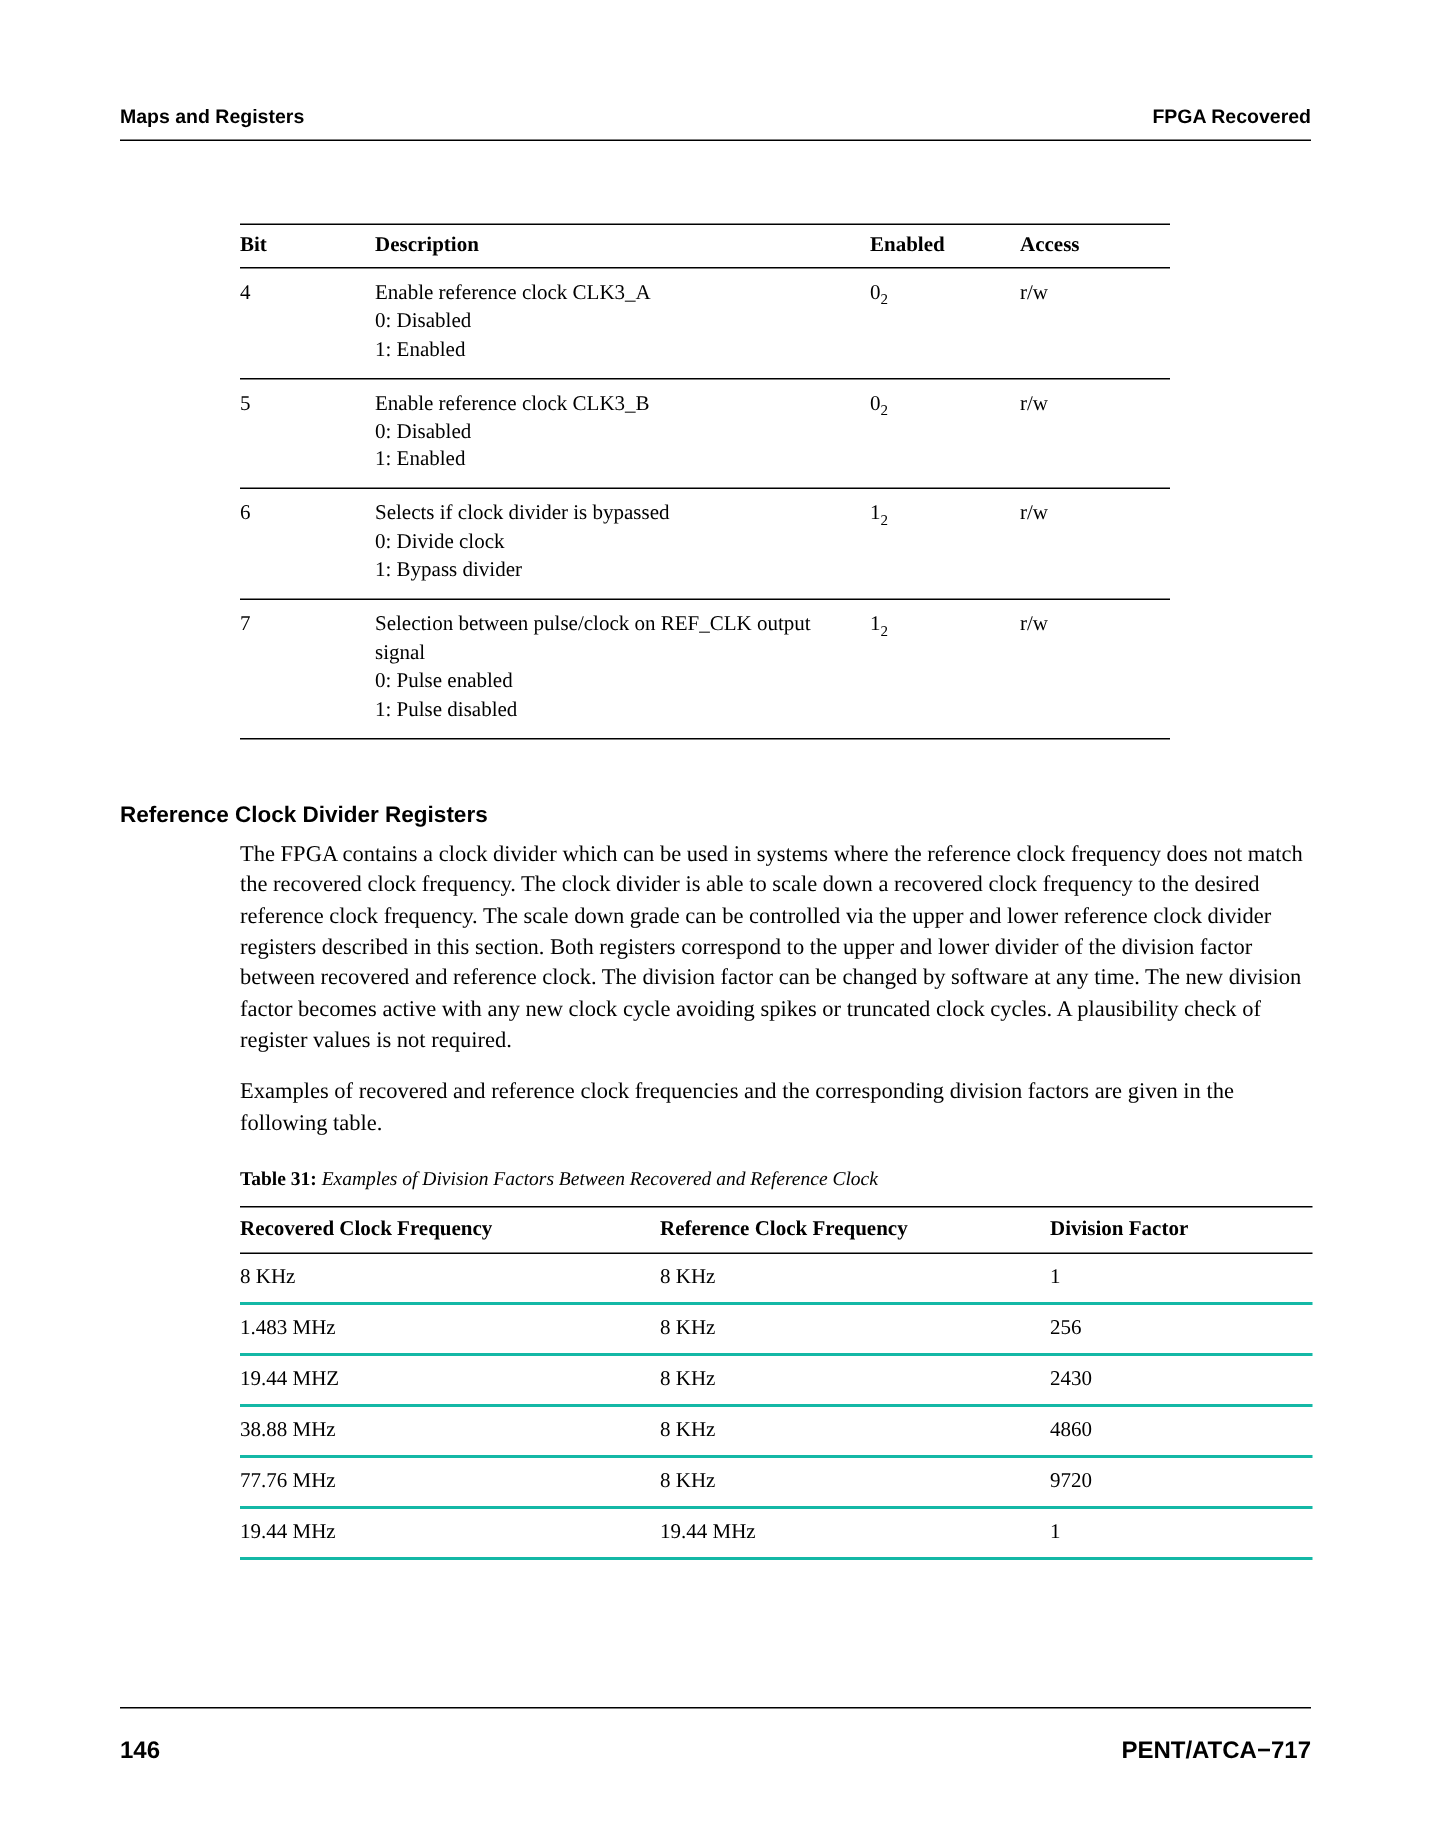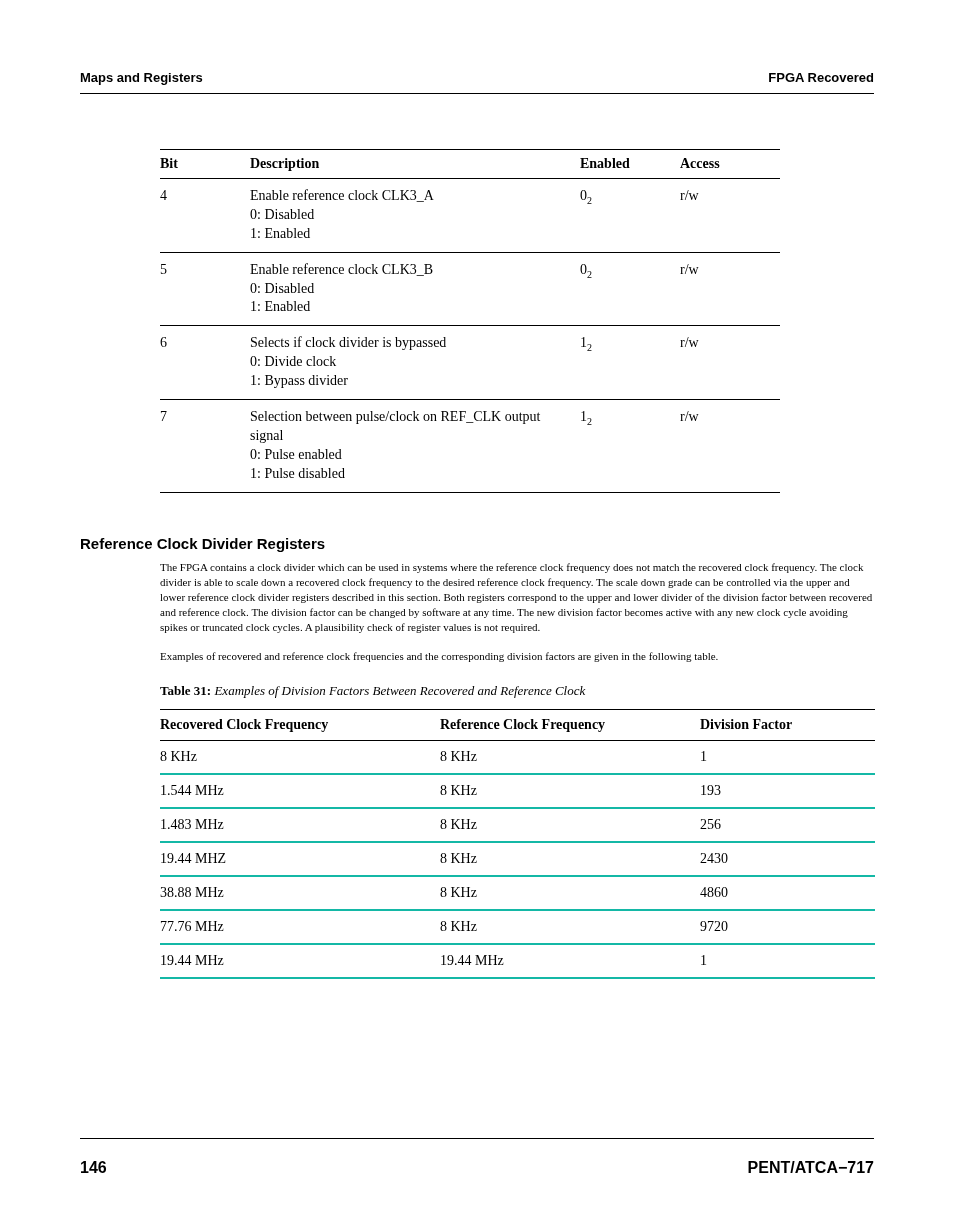--- a/index.html
+++ b/index.html
@@ -54,21 +54,21 @@
   .sub { font-size: 10px; vertical-align: sub; }
   .section-heading {
     font-family: Arial, Helvetica, sans-serif;
     font-weight: bold;
     font-size: 15px;
     margin-top: 42px;
     margin-bottom: 8px;
   }
   .body-text {
     margin-left: 80px;
-    font-size: 11px;
+    font-size: 15px;
     line-height: 1.38;
     margin-bottom: 14px;
   }
   .table-caption {
     margin-left: 80px;
     font-size: 13px;
     margin-top: 18px;
     margin-bottom: 10px;
   }
   .table-caption .bold { font-weight: bold; }
@@ -171,25 +171,20 @@
         <th class="col-div">Division Factor</th>
       </tr>
     </thead>
     <tbody>
         <tr>
           <td>8 KHz</td>
           <td>8 KHz</td>
           <td>1</td>
         </tr>
         <tr>
-          <td>1.544 MHz</td>
-          <td>8 KHz</td>
-          <td>193</td>
-        </tr>
-        <tr>
           <td>1.483 MHz</td>
           <td>8 KHz</td>
           <td>256</td>
         </tr>
         <tr>
           <td>19.44 MHZ</td>
           <td>8 KHz</td>
           <td>2430</td>
         </tr>
         <tr>

